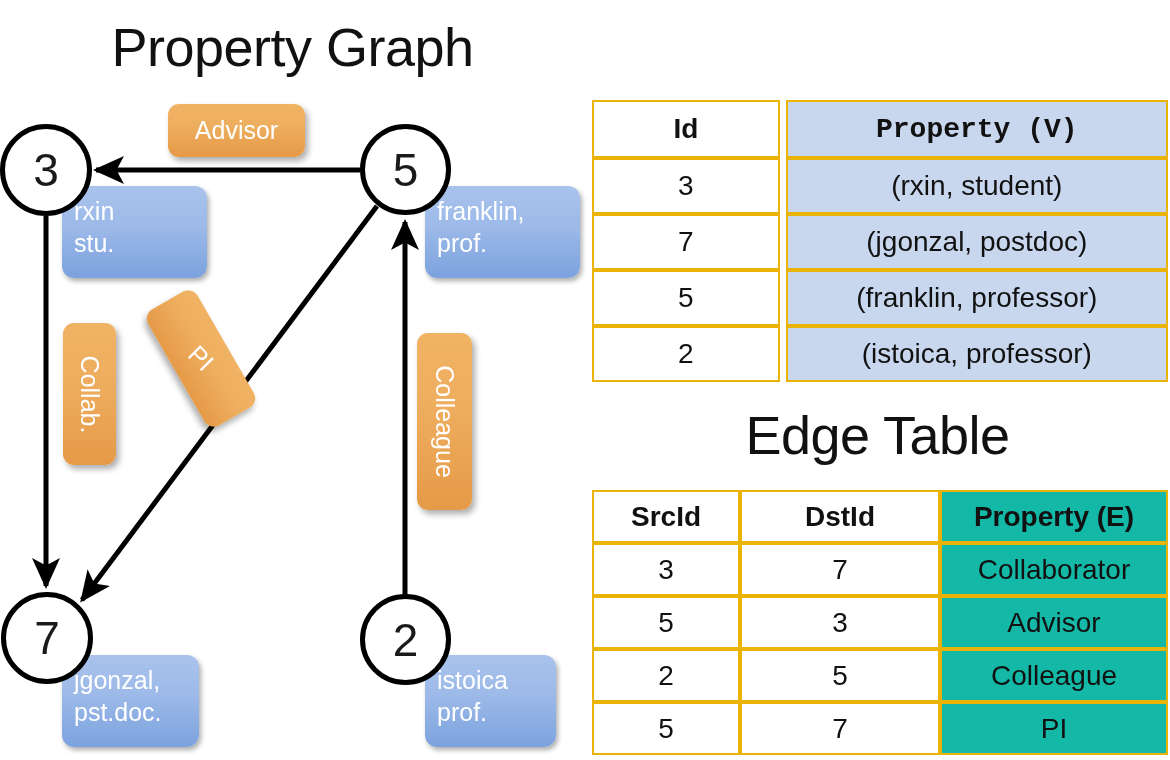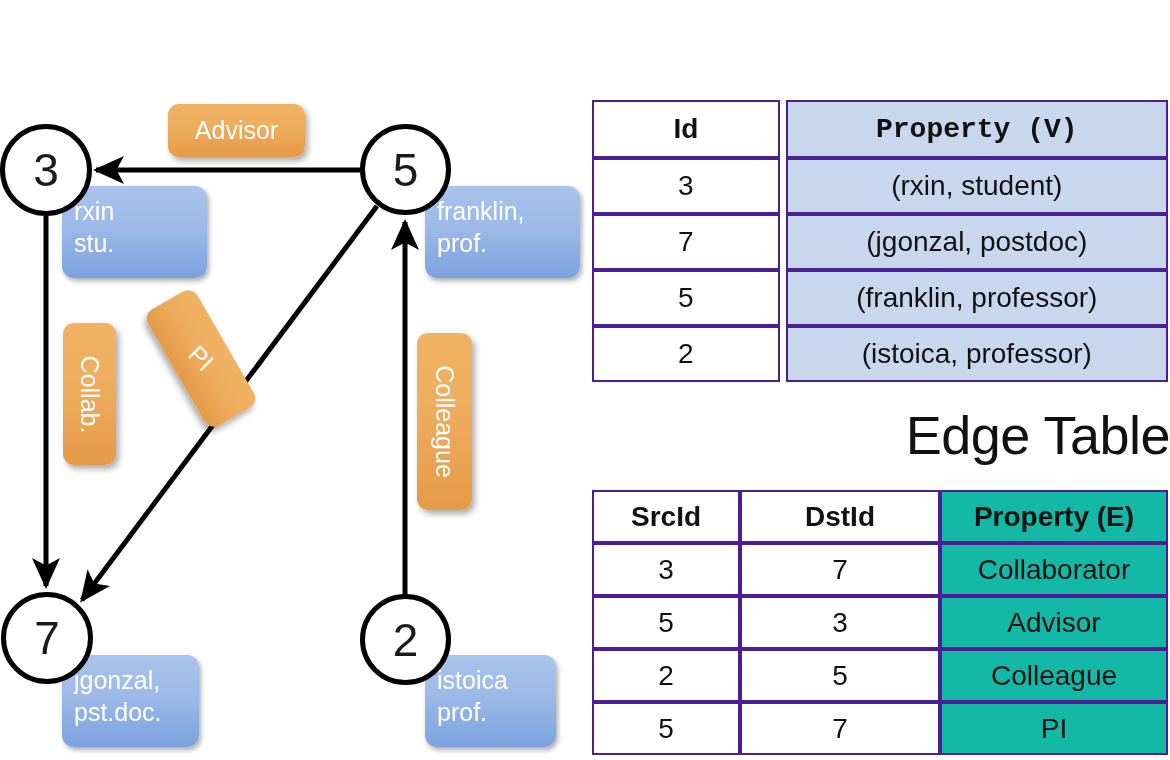--- a/index.html
+++ b/index.html
@@ -19,21 +19,21 @@
     font-weight:300;
     font-size:54px;
     color:#111111;
     letter-spacing:-0.5px;
     white-space:nowrap;
     text-align:center;
     line-height:1;
   }
   #title-property-graph{left:0;top:20px;width:585px;}
   #title-vertex-table{left:585px;top:20px;width:585px;}
-  #title-edge-table{left:585px;top:408px;width:585px;text-align:right;}
+  #title-edge-table{left:585px;top:408px;width:585px;}
 
   
   #graph-svg{position:absolute;left:0;top:0;width:585px;height:760px;}
 
   .node-circle{
     position:absolute;
     border:5px solid #000000;
     border-radius:50%;
     background:#ffffff;
     box-sizing:border-box;
@@ -78,21 +78,21 @@
   .rot-diag > span{ transform:rotate(-15deg); display:block;}
 
   
   .tbl{
     position:absolute;
     border-collapse:separate;
     border-spacing:0;
     font-family:"Liberation Sans", sans-serif;
   }
   .tbl td,.tbl th{
-    border:2px solid #4c1d95;
+    border:2px solid #eab308;
     font-weight:300;
     font-size:28px;
     color:#111111;
     text-align:center;
     padding:7px;
     box-sizing:border-box;
   }
   .tbl th{font-weight:bold;}
 
   #vertex-table{left:592px;top:100px;width:576px;}
@@ -106,20 +106,21 @@
   #edge-table .c-dst{width:200px;height:53px;background:#ffffff;}
   #edge-table .c-prop{width:228px;height:53px;background:#14b8a6;}
 
   .tbl .gapcol{border:none;width:6px;background:transparent;padding:0;}
 </style>
 </head>
 <body>
 
 <div class="stage">
 
+  <div class="title" id="title-property-graph">Property Graph</div>
   <div class="title" id="title-edge-table">Edge Table</div>
 
   <svg id="graph-svg" viewBox="0 0 585 760">
     <defs>
       <marker id="arrowhead" markerWidth="7" markerHeight="7" refX="5.6" refY="3.0" orient="auto" markerUnits="strokeWidth">
         <path d="M0,0.2 L6.2,3.0 L0,5.8 L1.5,3.0 Z" fill="#000000"></path>
       </marker>
     </defs>
 
     <line x1="360" y1="170" x2="96" y2="170" stroke="#000000" stroke-width="5" marker-end="url(#arrowhead)"></line>

